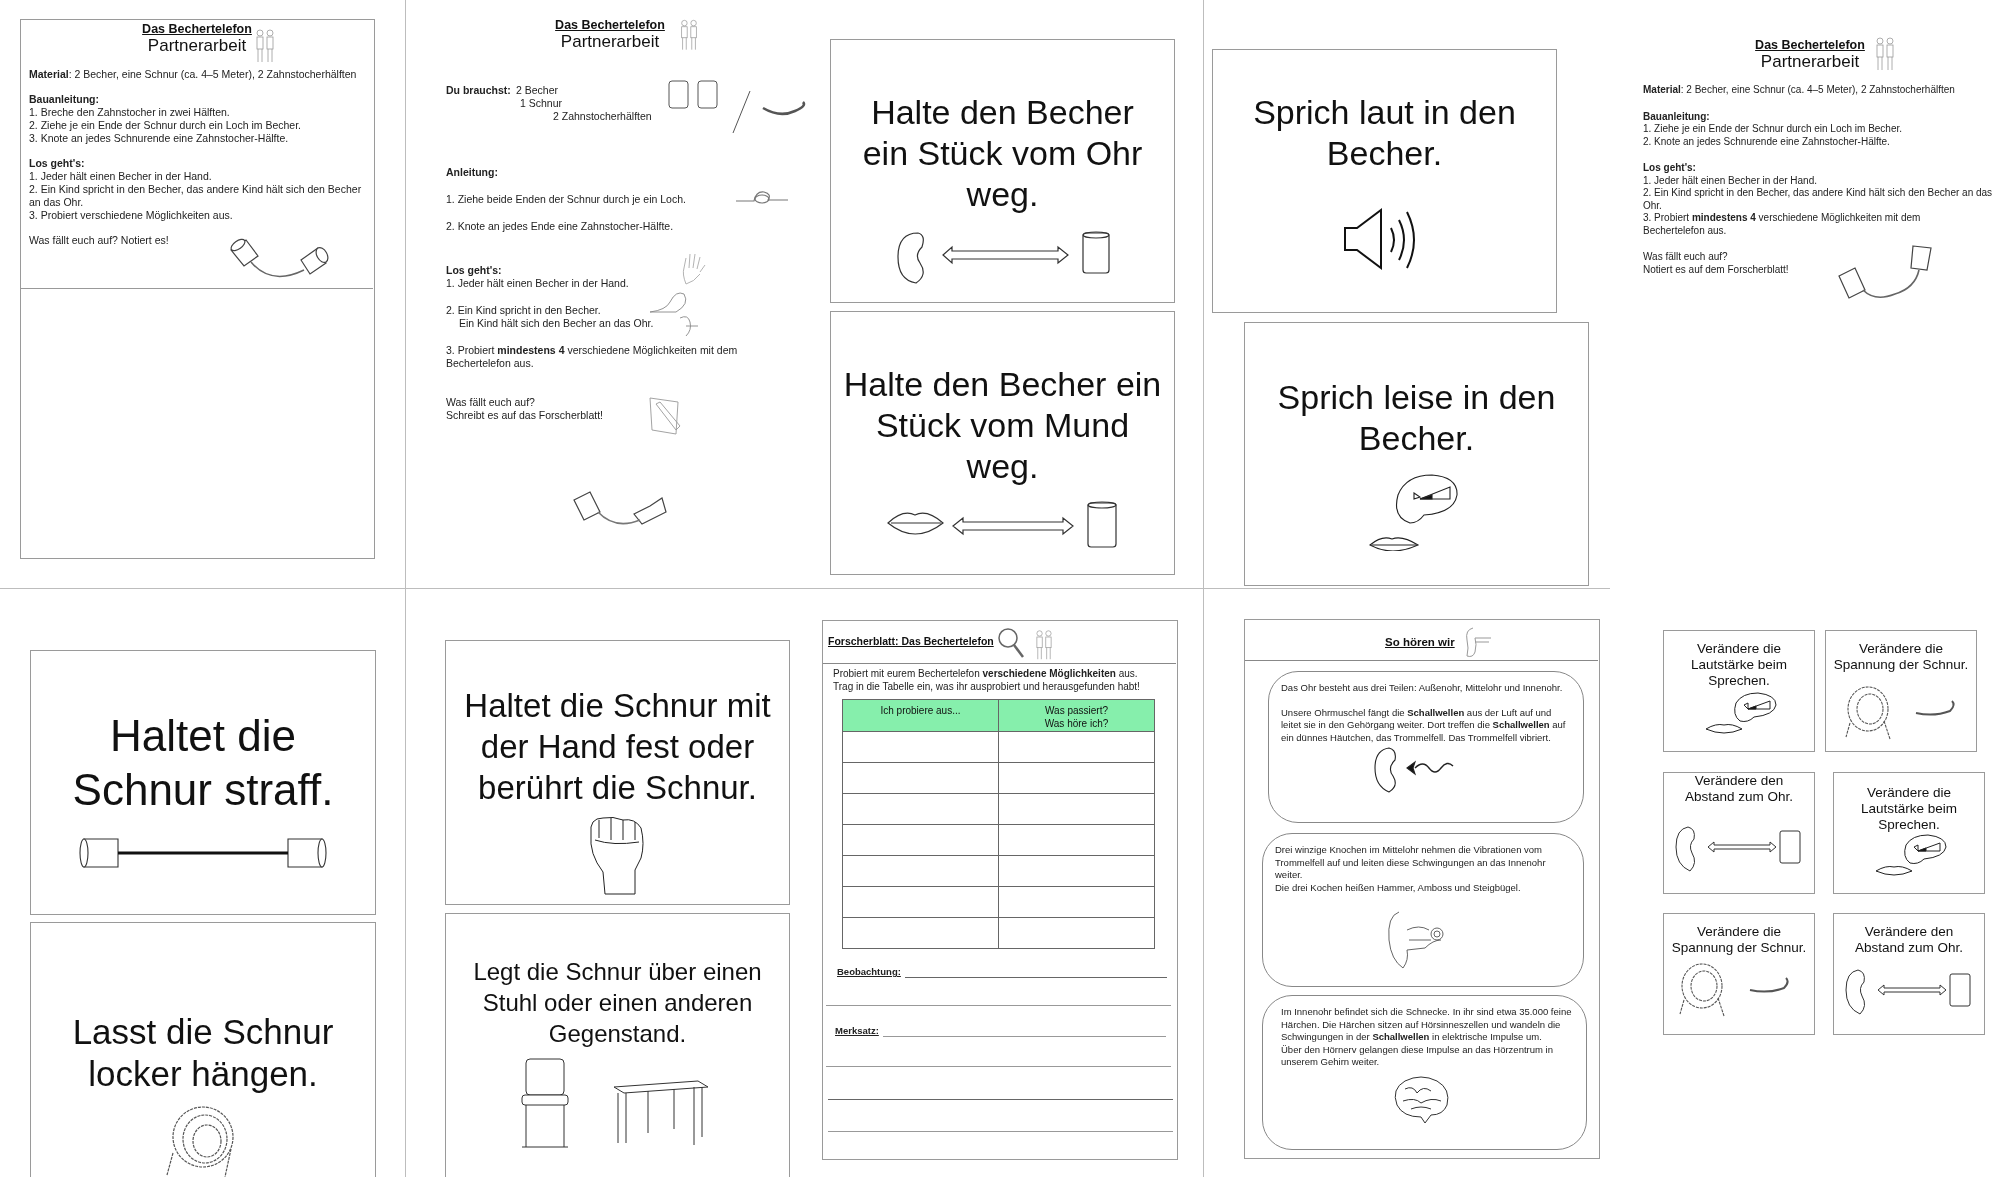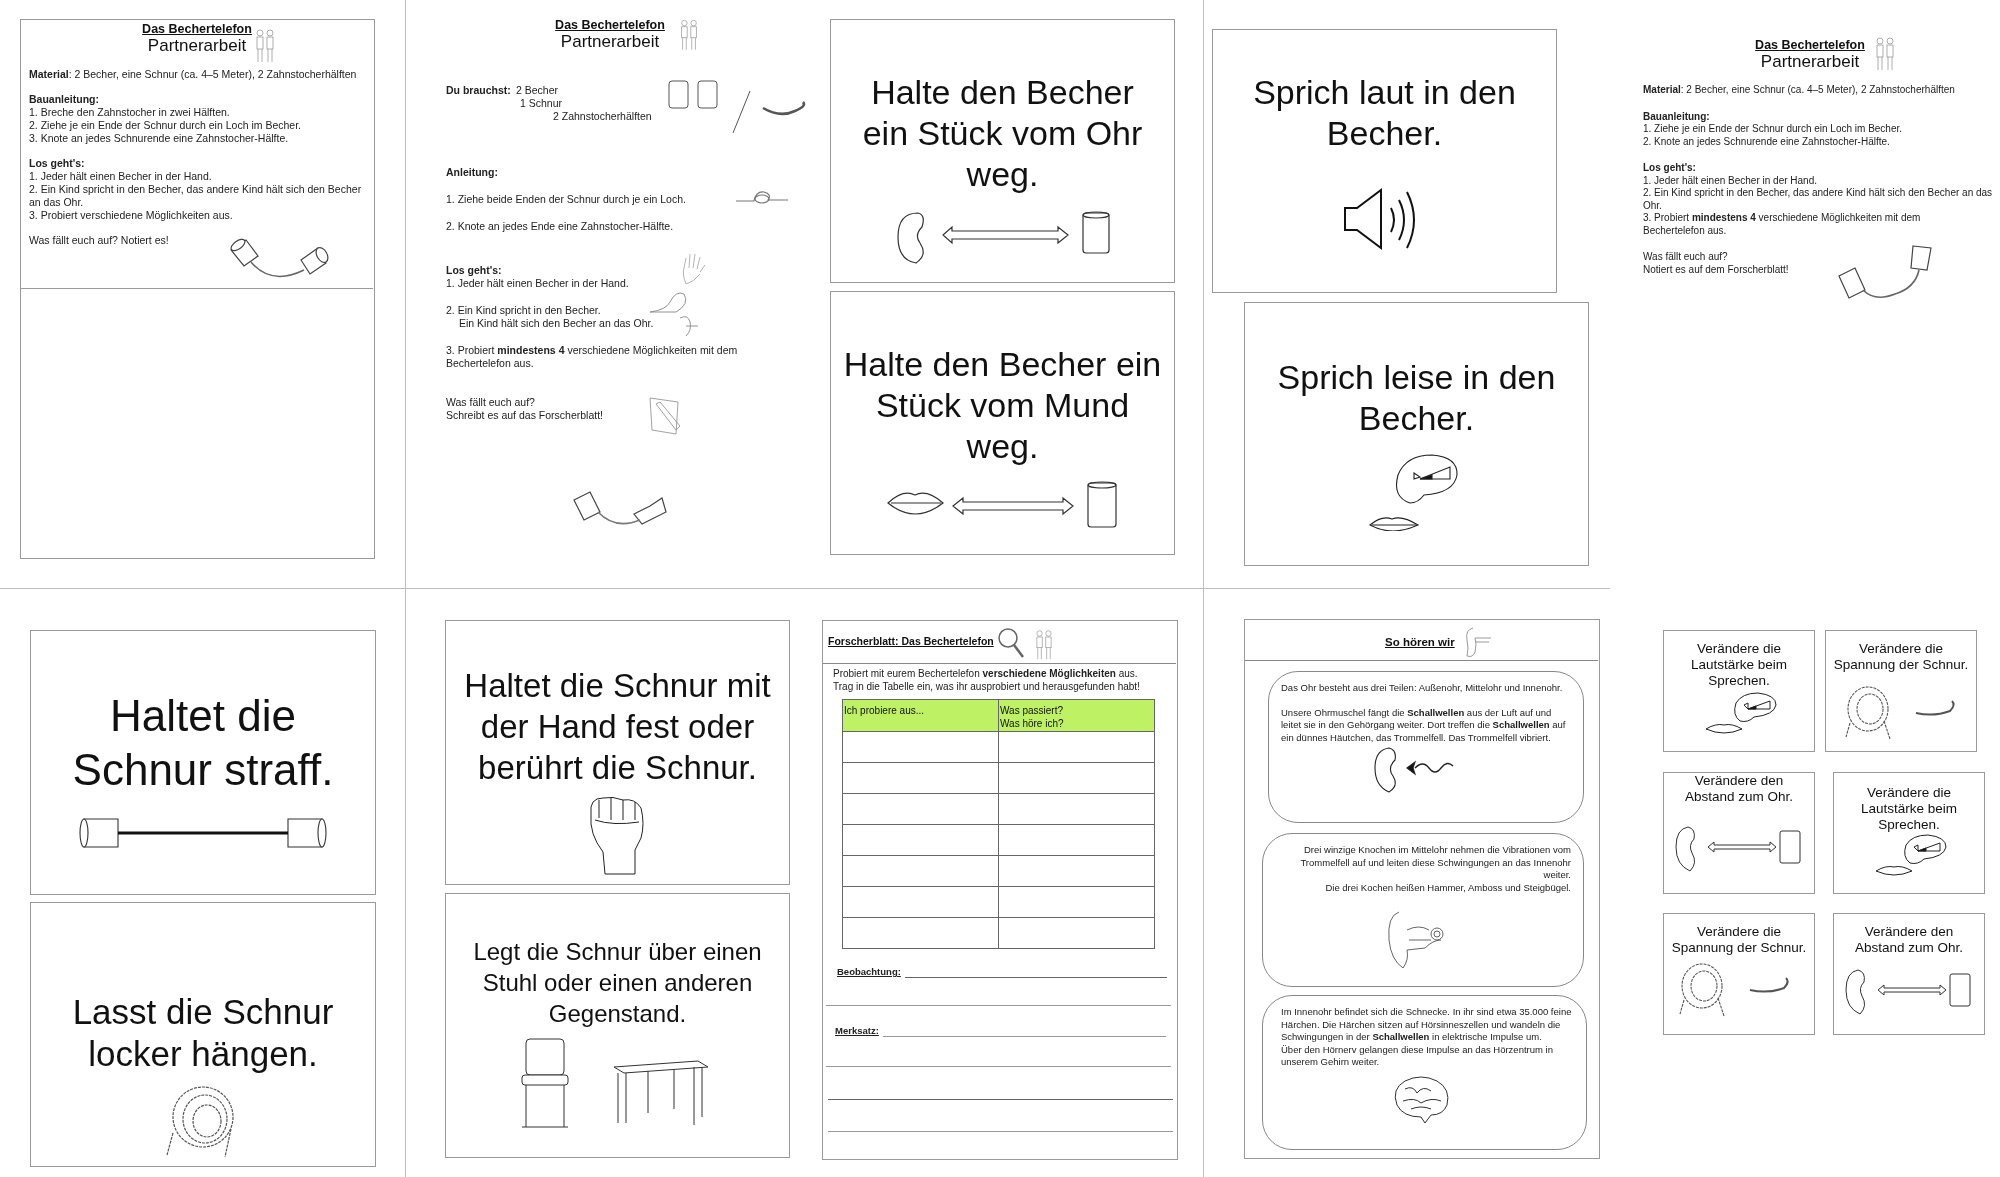--- a/index.html
+++ b/index.html
@@ -1,34 +1,34 @@
 <!DOCTYPE html>
 <html><head>
 <meta charset="utf-8">
 <style>
   html,body{margin:0;padding:0;background:#fff;}
   body{width:2000px;height:1177px;position:relative;overflow:hidden;font-family:"Liberation Sans",sans-serif;color:#111;}
   .abs{position:absolute;}
   .vline{position:absolute;width:1px;background:#bdbdbd;}
   .hline{position:absolute;height:1px;background:#bdbdbd;}
   .card{position:absolute;border:1.5px solid #9a9a9a;box-sizing:border-box;background:#fff;}
-  .bigcard{display:flex;flex-direction:column;align-items:center;justify-content:center;text-align:center;}
+  .bigcard{display:flex;flex-direction:column;align-items:center;justify-content:center;text-align:center;margin-top:20px;}
   .bigtxt{font-size:34px;line-height:41px;color:#111;}
   .bigtxt2{font-size:44px;line-height:54px;color:#111;}
   .bigtxt3{font-size:24px;line-height:31px;}
   .doc{font-size:10.5px;line-height:13px;color:#222;}
   .doc b{font-weight:bold;}
   .title{font-weight:bold;text-decoration:underline;font-size:12.5px;}
   .sub{font-size:17px;}
   .sm-card{position:absolute;border:1.5px solid #9a9a9a;box-sizing:border-box;text-align:center;}
   .sm-card .t{font-size:13.5px;line-height:16px;margin-top:10px;}
   .roundbox{position:absolute;border:1.5px solid #888;border-radius:30px;box-sizing:border-box;padding:10px 12px;font-size:9.5px;line-height:12.5px;color:#222;}
   table.ft{border-collapse:collapse;position:absolute;}
   table.ft td{border:1.2px solid #666;}
-  table.ft tr.h td{background:#bef264;font-size:10px;vertical-align:top;padding-top:4px;line-height:13px;}
+  table.ft tr.h td{background:#86efac;font-size:10px;text-align:center;vertical-align:top;padding-top:4px;line-height:13px;}
   svg{display:block;}
 </style>
 </head>
 <body>
 
 <div class="vline" style="left:405px;top:0;height:1177px;"></div>
 <div class="vline" style="left:1203px;top:0;height:1177px;"></div>
 <div class="hline" style="left:0;top:588px;width:1610px;"></div>
 
 <div class="card" style="left:20px;top:19px;width:355px;height:540px;">
@@ -367,21 +367,21 @@
     <div style="height:12px"></div>
     <div><span>Unsere Ohrmuschel fängt die </span><b>Schallwellen</b><span> aus der Luft auf und leitet sie in den Gehörgang weiter. Dort treffen die </span><b>Schallwellen</b><span> auf ein dünnes Häutchen, das Trommelfell. Das Trommelfell vibriert.</span></div>
     <svg style="margin:2px 0 0 92px;" width="100" height="48" viewBox="0 0 100 48">
         <g fill="none" stroke="#222" stroke-width="1.1">
           <path d="M16 2 Q2 4 2 22 Q2 40 16 46 Q26 40 20 30 Q14 22 22 14 Q24 4 16 2 Z"></path>
           <path d="M34 22 L42 16 L40 22 L42 28 Z" fill="#111"></path>
           <path d="M42 22 Q50 14 56 22 Q62 30 68 22 Q74 14 80 20" stroke-width="1.4"></path>
         </g>
       </svg>
   </div>
-  <div class="roundbox" style="left:17px;top:213px;width:322px;height:154px;text-align:right;">
+  <div class="roundbox" style="left:17px;top:213px;width:322px;height:154px;">
     <div>Drei winzige Knochen im Mittelohr nehmen die Vibrationen vom Trommelfell auf und leiten diese Schwingungen an das Innenohr weiter.</div>
     <div>Die drei Kochen heißen Hammer, Amboss und Steigbügel.</div>
     <svg style="margin:16px 0 0 110px;" width="72" height="60" viewBox="0 0 72 60">
         <g fill="none" stroke="#555" stroke-width="0.9">
           <path d="M14 2 Q2 6 4 30 Q6 50 18 58 Q24 50 22 40 L40 38 Q48 30 56 30"></path>
           <circle cx="52" cy="24" r="6"></circle>
           <circle cx="52" cy="24" r="3"></circle>
           <path d="M22 20 Q34 14 44 20 M24 30 H46"></path>
         </g>
       </svg>

